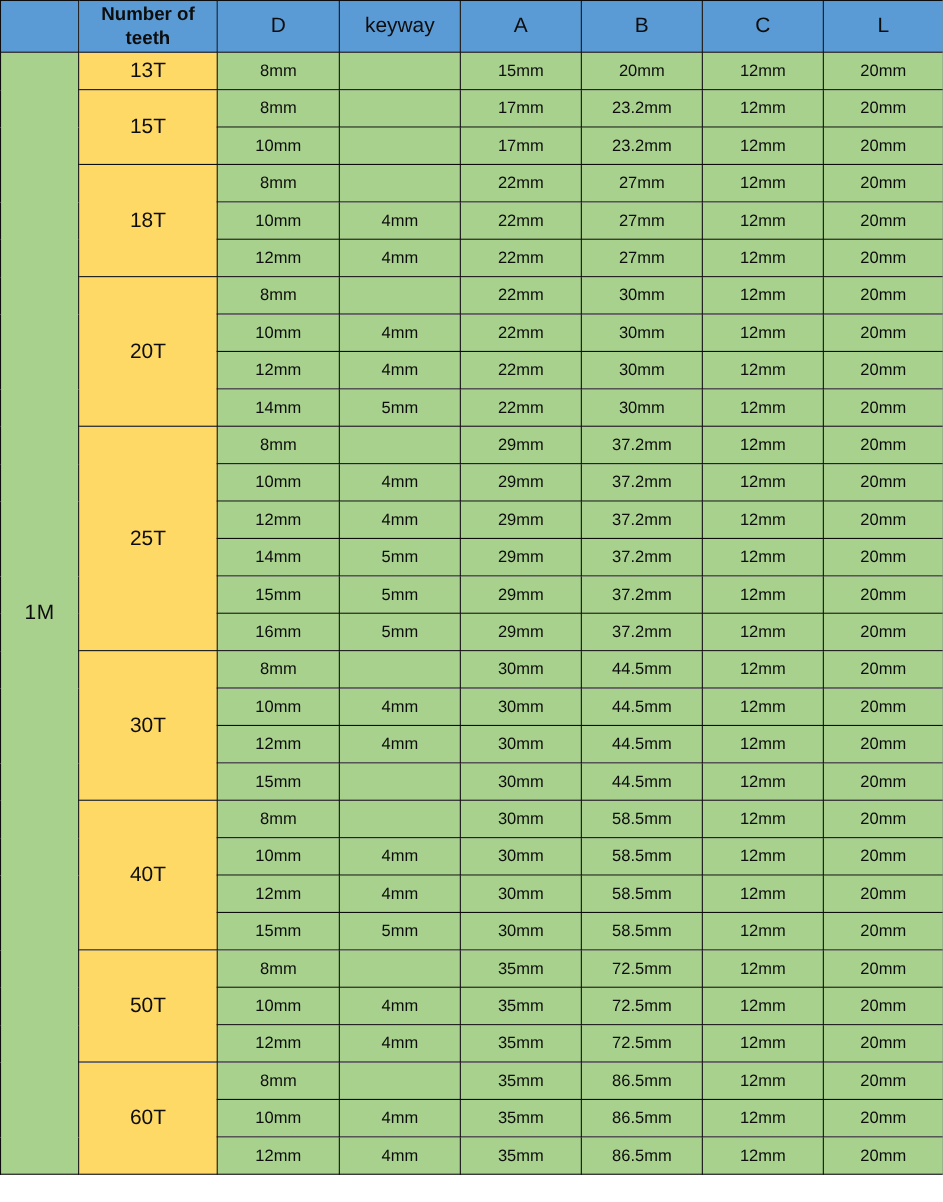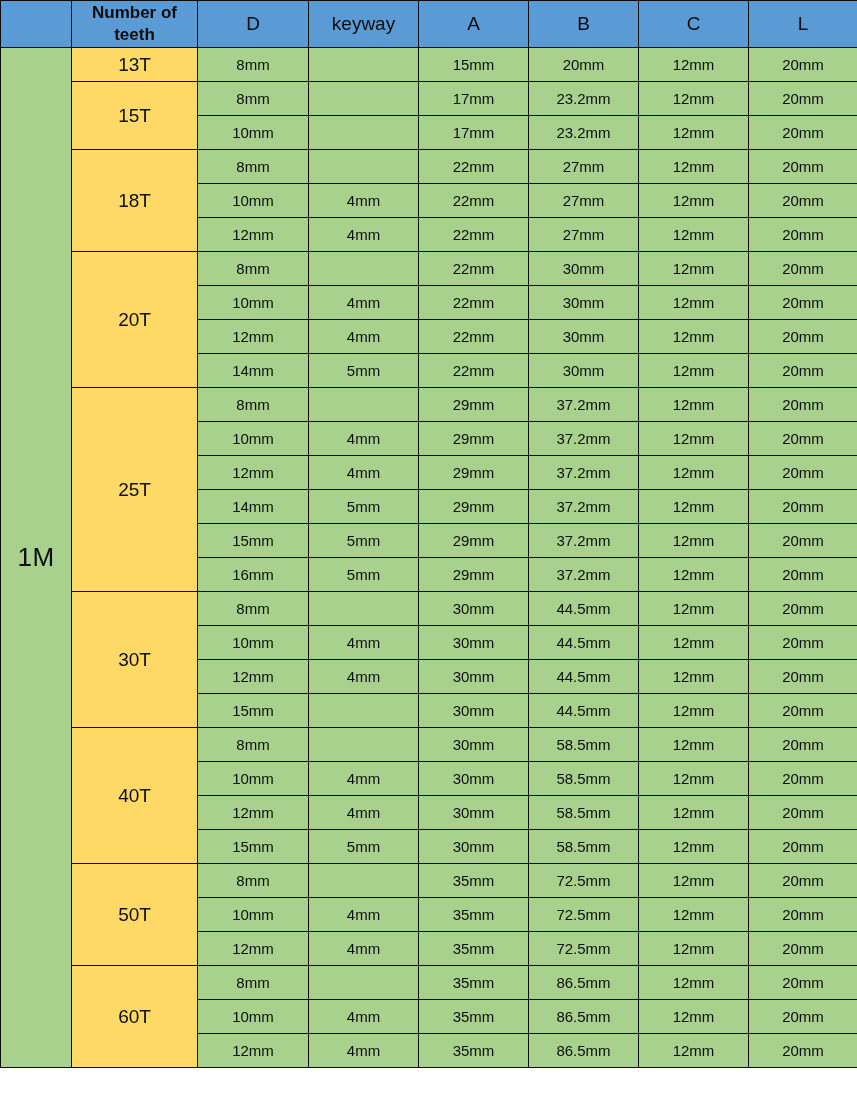--- a/index.html
+++ b/index.html
@@ -64,21 +64,21 @@
 
   
   tbody td {
     height: 33px;
     font-size: 15px;
     background: #a9d18e;
   }
 
   td.module-cell {
     background: #a9d18e;
-    font-size: 26px;
+    font-size: 19px;
     letter-spacing: 0.5px;
   }
 
   td.teeth-cell {
     background: #ffd966;
     font-size: 19px;
   }
 
   td.blank-cell { font-size: 1px; color: transparent; }
 </style>

